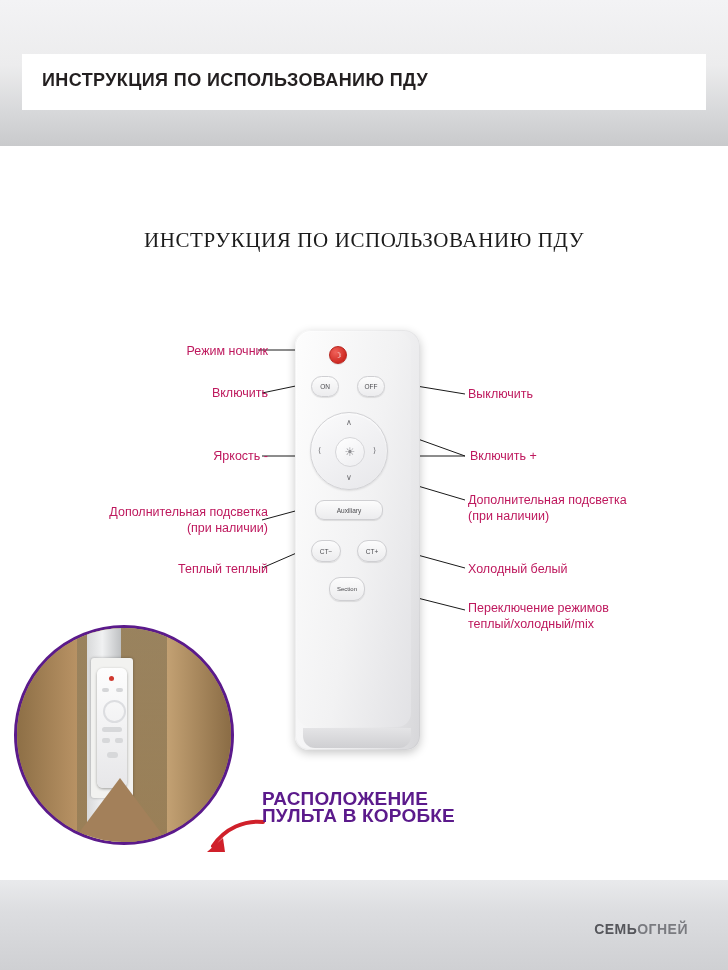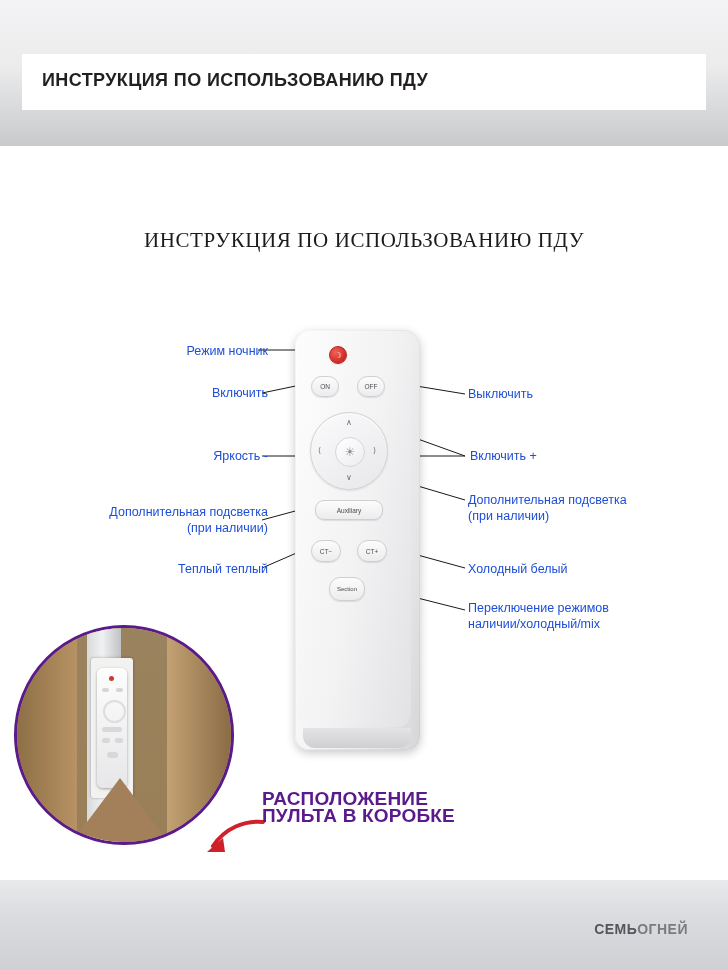--- a/index.html
+++ b/index.html
@@ -105,21 +105,21 @@
   }
   #bulb-icon{font-size:12px;color:#8e8e92;line-height:1;}
 
   #btn-aux{left:18px;top:168px;width:66px;height:18px;border-radius:9px;font-size:6.5px;}
   #btn-ctm{left:14px;top:208px;width:28px;height:20px;}
   #btn-ctp{left:60px;top:208px;width:28px;height:20px;}
   #btn-section{left:32px;top:245px;width:34px;height:22px;border-radius:11px;font-size:6px;}
 
   
   .lbl{
-    position:absolute;font-size:12.5px;color:#1d4ed8;line-height:16px;
+    position:absolute;font-size:12.5px;color:#be185d;line-height:16px;
     font-family:"Liberation Sans", sans-serif;white-space:pre-line;
   }
   .lbl.right-al{text-align:right;}
 
   #l-night{left:128px;top:343px;width:140px;}
   #l-on{left:168px;top:385px;width:100px;}
   #l-off{left:468px;top:386px;width:160px;}
   #l-bright-minus{left:172px;top:448px;width:96px;}
   #l-bright-plus{left:470px;top:448px;width:120px;}
   #l-aux-left{left:28px;top:504px;width:240px;}
@@ -234,21 +234,21 @@
 <div class="lbl" id="l-off">Выключить</div>
 <div class="lbl right-al" id="l-bright-minus">Яркость -</div>
 <div class="lbl" id="l-bright-plus">Включить +</div>
 <div class="lbl right-al" id="l-aux-left">Дополнительная подсветка
 (при наличии)</div>
 <div class="lbl" id="l-aux-right">Дополнительная подсветка
 (при наличии)</div>
 <div class="lbl right-al" id="l-warm">Теплый теплый</div>
 <div class="lbl" id="l-cold">Холодный белый</div>
 <div class="lbl" id="l-section">Переключение режимов
-наличии/холодный/mix</div>
+теплый/холодный/mix</div>
 
 <div id="photo-wrap">
   <div class="ph" id="ph-mid"></div>
   <div class="ph" id="ph-inner-dark"></div>
   <div class="ph" id="ph-left-flap"></div>
   <div class="ph" id="ph-right-flap"></div>
   <div class="ph" id="ph-bar"></div>
   <div class="ph" id="ph-foam"></div>
   <div class="ph" id="ph-remote"></div>
   <div class="ph-dot" id="ph-dot-red"></div>

